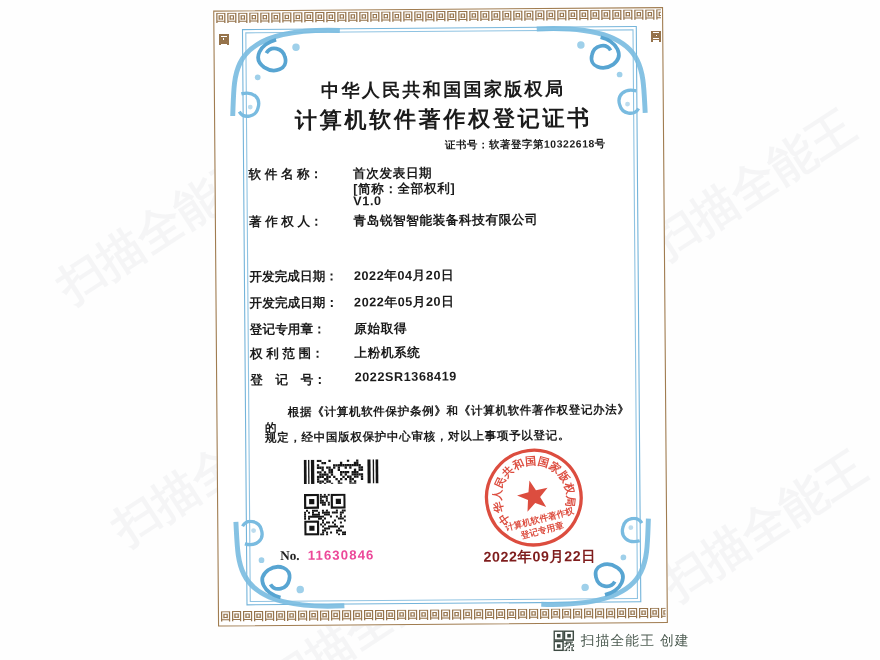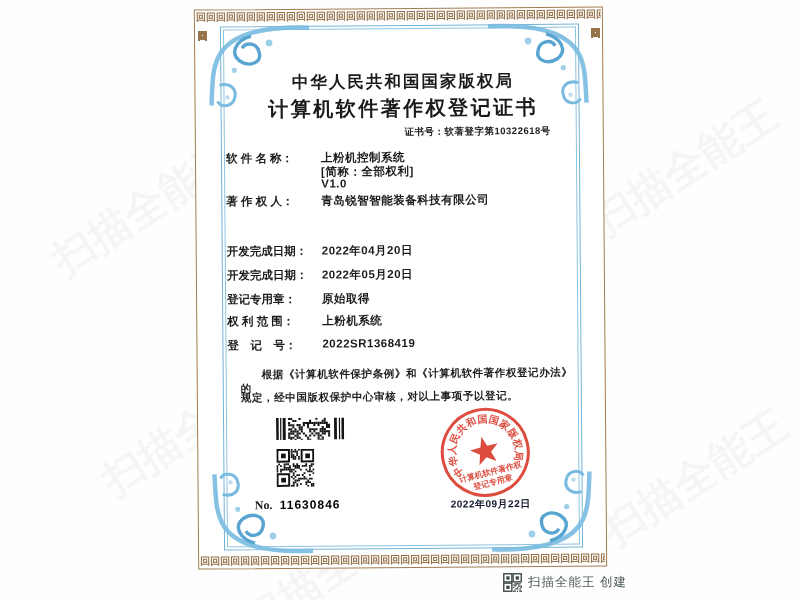--- a/index.html
+++ b/index.html
@@ -68,21 +68,21 @@
 
   .barcode{position:absolute;left:78px;top:408px;width:68px;height:22px;}
   .qrcode{position:absolute;left:78px;top:439px;width:38px;height:38px;}
 
   .no-line{position:absolute;left:56px;top:488px;font-size:12px;}
   .no-prefix{font-family:"Liberation Serif","DejaVu Serif",serif;font-weight:bold;color:#222;margin-top:24px;}
   .no-number{font-weight:bold;letter-spacing:1px;margin-left:4px;}
 
   .seal{position:absolute;left:239px;top:396px;width:96px;height:96px;opacity:0.9;}
   .seal-date{position:absolute;left:237px;top:489px;width:110px;text-align:center;
-      font-size:10px;font-weight:bold;letter-spacing:0.5px;color:#0f172a;}
+      font-size:13px;font-weight:bold;letter-spacing:0.5px;color:#7f1d1d;}
 
   
   .scanner-mark{position:absolute;left:503px;top:573px;display:flex;align-items:center;}
   .mini-qr{width:19px;height:19px;margin-right:6px;}
   .scanner-text{font-size:12.5px;color:#4c5b51;letter-spacing:1px;}
 </style>
 </head>
 <body>
 
 <div class="wm wm1">扫描全能王</div>
@@ -142,21 +142,21 @@
   </svg>
 
   <div class="h1">中华人民共和国国家版权局</div>
   <div class="h2">计算机软件著作权登记证书</div>
   <div class="certno">
     <span>证书号：</span><span>软著登字第10322618号</span>
   </div>
 
   <div class="frow r0">
     <span class="flabel">软 件 名 称：</span>
-    <span class="fvalue">上粉机控制系统</span>
+    <span class="fvalue">首次发表日期</span>
   </div>
   <div class="frow r1">
     <span class="fvalue">[简称：全部权利]</span>
   </div>
   <div class="frow r2">
     <span class="fvalue">V1.0</span>
   </div>
   <div class="frow r3">
     <span class="flabel">著 作 权 人：</span>
     <span class="fvalue">青岛锐智智能装备科技有限公司</span>
@@ -409,21 +409,21 @@
       <rect x="19" y="19" width="1" height="1"></rect>
       <rect x="19" y="20" width="1" height="1"></rect>
       <rect x="20" y="8" width="1" height="1"></rect>
       <rect x="20" y="11" width="1" height="1"></rect>
       <rect x="20" y="13" width="1" height="1"></rect>
       <rect x="20" y="19" width="1" height="1"></rect>
       <rect x="20" y="20" width="1" height="1"></rect>
     </svg>
   <div class="no-line">
     <span class="no-prefix">No.</span>
-    <span class="no-number" style="color: #000000;">11630846</span>
+    <span class="no-number" style="color: #ec4899;">11630846</span>
   </div>
 
   <svg class="seal" viewBox="0 0 96 96">
     <g transform="rotate(-14 48 48)" fill="#d93a2b">
       <circle cx="48" cy="48" r="43" fill="none" stroke="#d93a2b" stroke-width="3"></circle>
       <defs>
         <path id="sealArc" d="M20.8,60.7 A30,30 0 1 1 75.2,60.7" fill="none"></path>
       </defs>
       <text font-size="10" font-weight="bold" letter-spacing="0.5">
         <textPath href="#sealArc" startOffset="50%" text-anchor="middle">中华人民共和国国家版权局</textPath>

